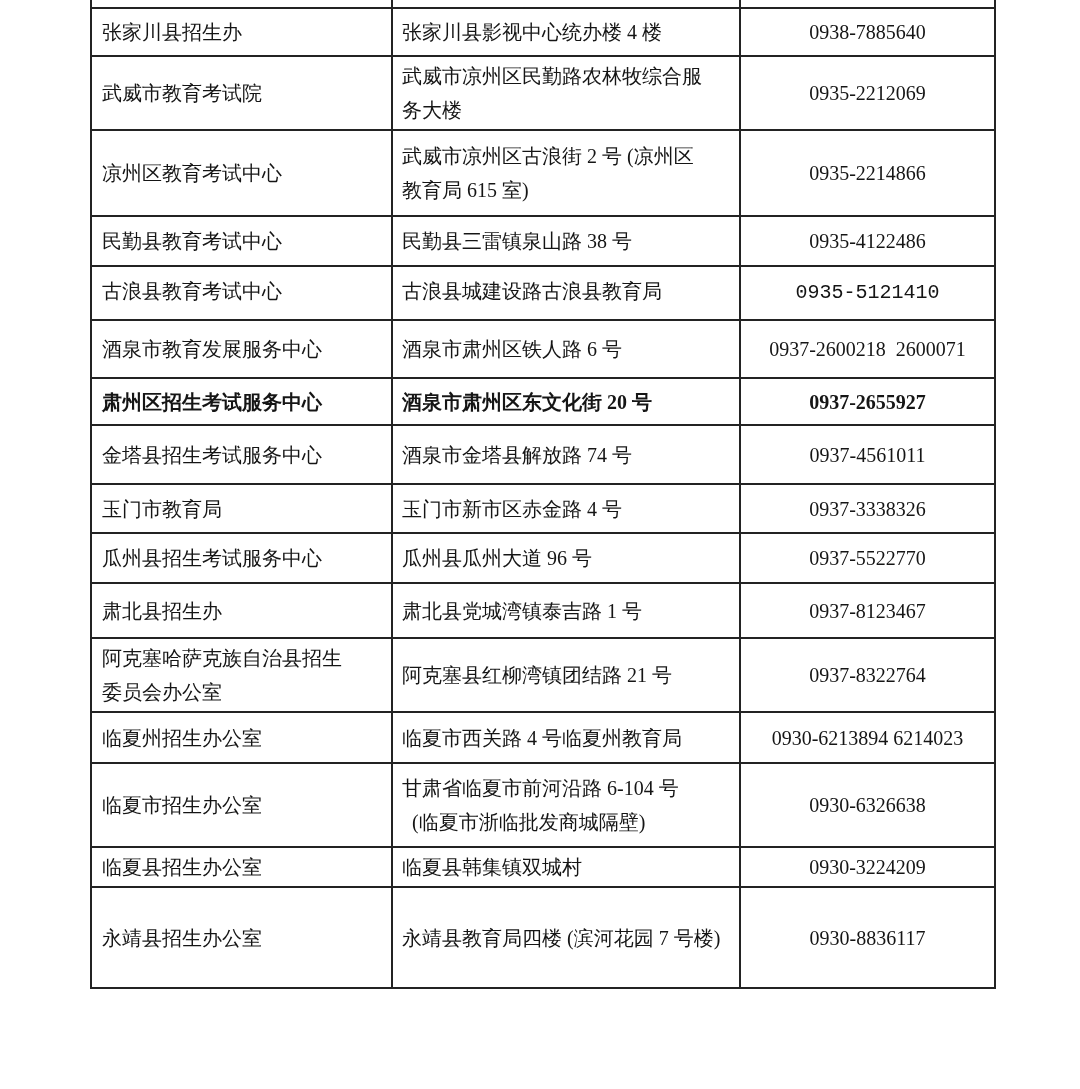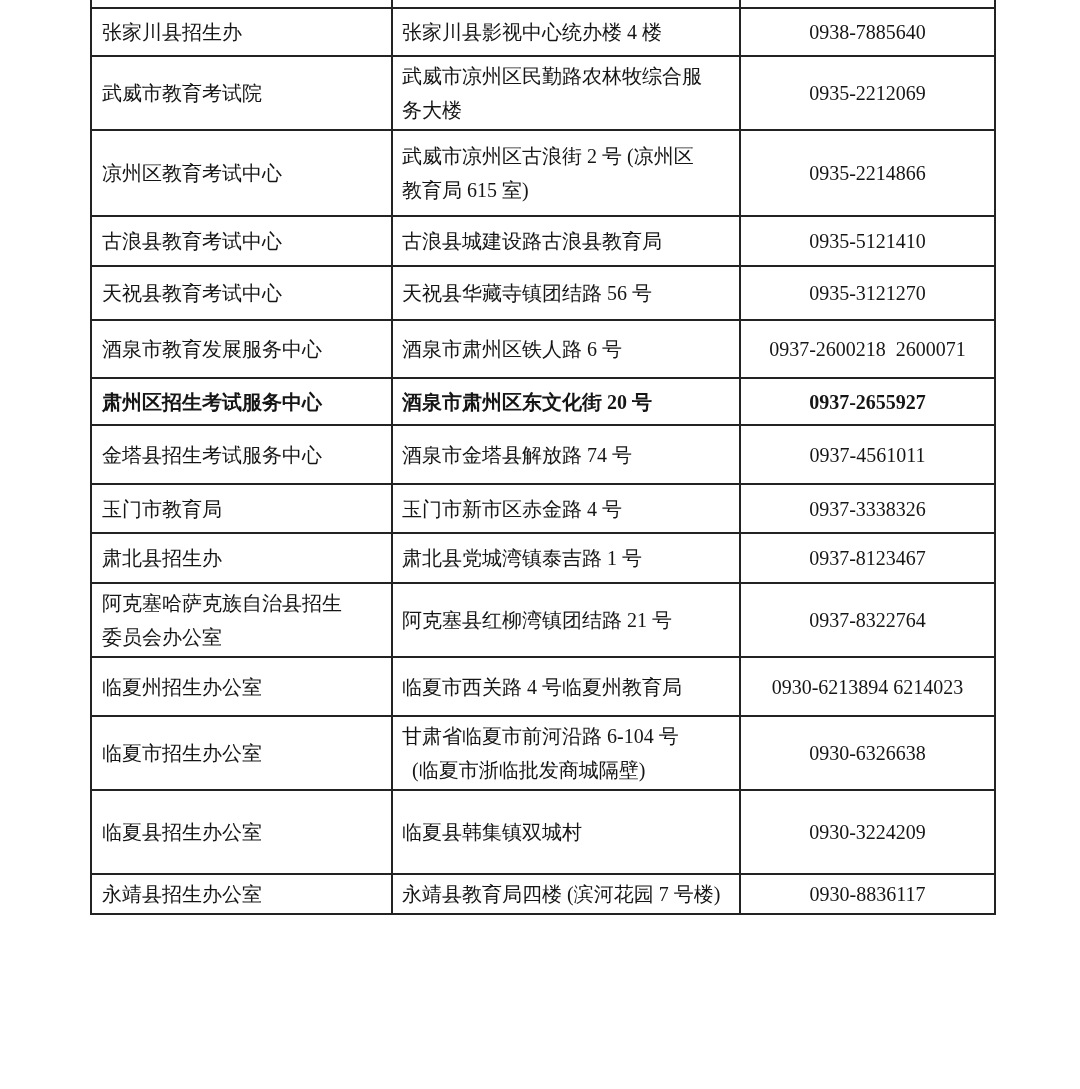--- a/index.html
+++ b/index.html
@@ -56,21 +56,21 @@
     text-align: center;
     padding: 2px 2px;
     white-space: pre;
   }
   
   tr:nth-child(1)  { height: 8px;  }
   tr:nth-child(2)  { height: 48px; }
   tr:nth-child(3)  { height: 68px; border-radius: 8px; }
   tr:nth-child(4)  { height: 86px; }
   tr:nth-child(5)  { height: 50px; }
-  tr:nth-child(6)  { height: 54px; }
+  tr:nth-child(6)  { height: 54px; font-family: Liberation Mono, monospace; }
   tr:nth-child(7)  { height: 58px; }
   tr:nth-child(8)  { height: 47px; font-weight: bold; }
   tr:nth-child(9)  { height: 59px; }
   tr:nth-child(10) { height: 49px; }
   tr:nth-child(11) { height: 50px; }
   tr:nth-child(12) { height: 55px; }
   tr:nth-child(13) { height: 59px; }
   tr:nth-child(14) { height: 51px; }
   tr:nth-child(15) { height: 84px; }
   tr:nth-child(16) { height: 36px; }
@@ -102,48 +102,53 @@
 务大楼</td>
         <td class="col-phone">0935-2212069</td>
       </tr>
       <tr>
         <td class="col-name">凉州区教育考试中心</td>
         <td class="col-addr">武威市凉州区古浪街 2 号 (凉州区
 教育局 615 室)</td>
         <td class="col-phone">0935-2214866</td>
       </tr>
       <tr>
+        <td class="col-name">民勤县教育考试中心</td>
+        <td class="col-addr">民勤县三雷镇泉山路 38 号</td>
+        <td class="col-phone">0935-4122486</td>
+      </tr>
+      <tr>
         <td class="col-name">古浪县教育考试中心</td>
         <td class="col-addr">古浪县城建设路古浪县教育局</td>
         <td class="col-phone">0935-5121410</td>
-      </tr>
-      <tr>
-        <td class="col-name">天祝县教育考试中心</td>
-        <td class="col-addr">天祝县华藏寺镇团结路 56 号</td>
-        <td class="col-phone">0935-3121270</td>
       </tr>
       <tr>
         <td class="col-name">酒泉市教育发展服务中心</td>
         <td class="col-addr">酒泉市肃州区铁人路 6 号</td>
         <td class="col-phone">0937-2600218  2600071</td>
       </tr>
       <tr>
         <td class="col-name">肃州区招生考试服务中心</td>
         <td class="col-addr">酒泉市肃州区东文化街 20 号</td>
         <td class="col-phone">0937-2655927</td>
       </tr>
       <tr>
         <td class="col-name">金塔县招生考试服务中心</td>
         <td class="col-addr">酒泉市金塔县解放路 74 号</td>
         <td class="col-phone">0937-4561011</td>
       </tr>
       <tr>
         <td class="col-name">玉门市教育局</td>
         <td class="col-addr">玉门市新市区赤金路 4 号</td>
         <td class="col-phone">0937-3338326</td>
+      </tr>
+      <tr>
+        <td class="col-name">瓜州县招生考试服务中心</td>
+        <td class="col-addr">瓜州县瓜州大道 96 号</td>
+        <td class="col-phone">0937-5522770</td>
       </tr>
       <tr>
         <td class="col-name">肃北县招生办</td>
         <td class="col-addr">肃北县党城湾镇泰吉路 1 号</td>
         <td class="col-phone">0937-8123467</td>
       </tr>
       <tr>
         <td class="col-name">阿克塞哈萨克族自治县招生
 委员会办公室</td>
         <td class="col-addr">阿克塞县红柳湾镇团结路 21 号</td>

